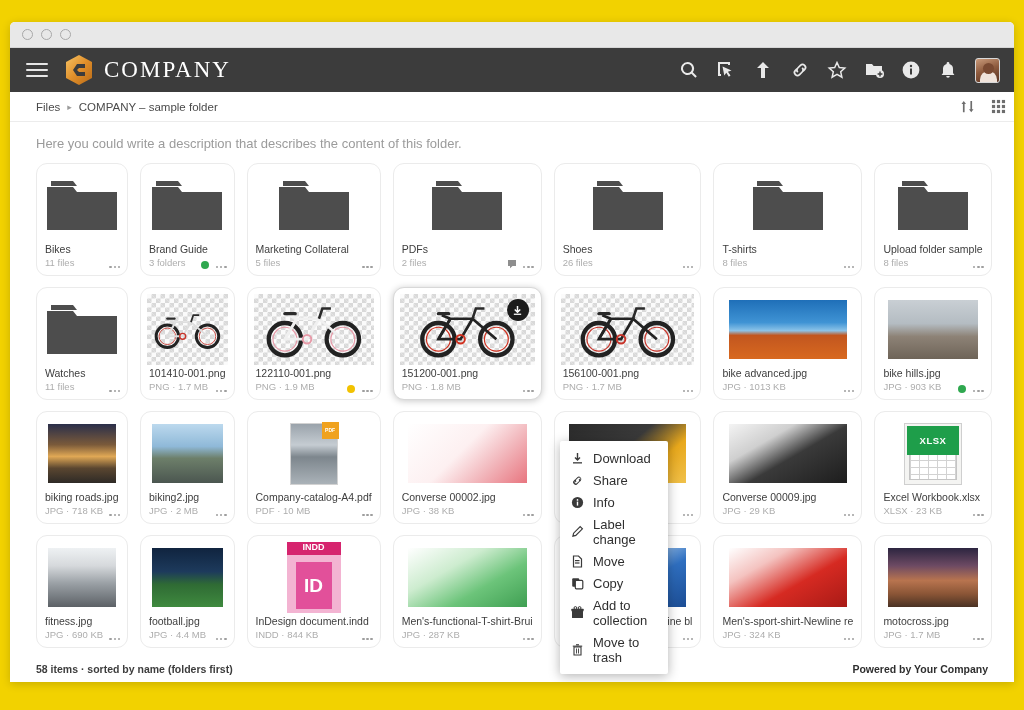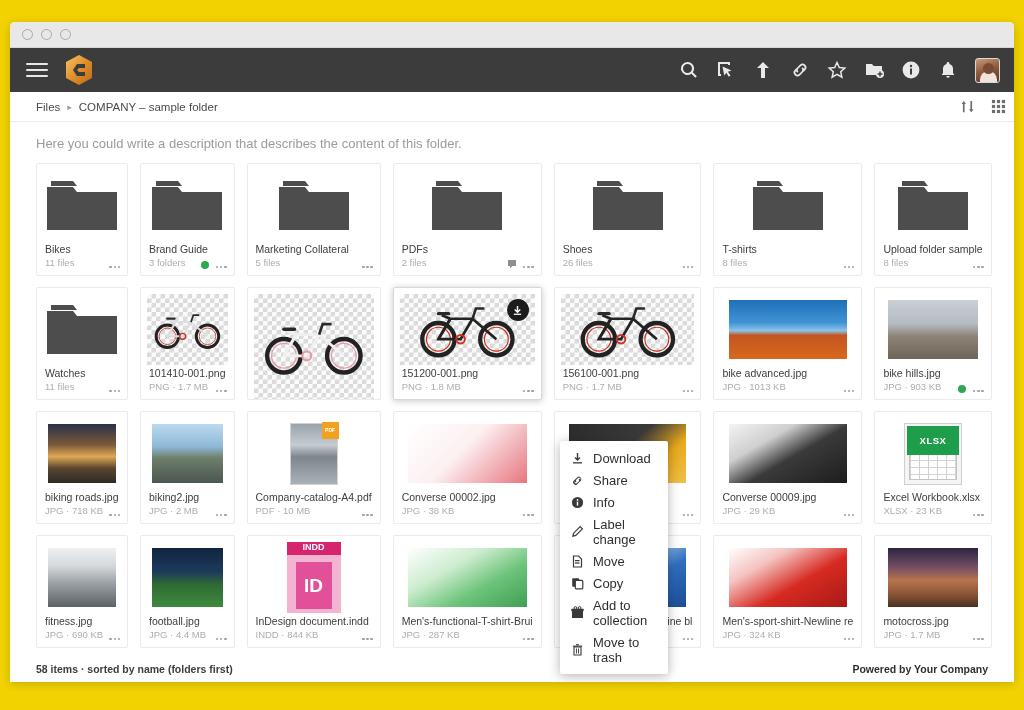--- a/index.html
+++ b/index.html
@@ -79,21 +79,21 @@
     padding: 14px 26px 12px; font-size: 13px; color: #9b9b9b;
   }
   
   #grid {
     padding: 0 26px; display: grid;
     grid-template-columns: repeat(7, 1fr);
     gap: 11px 12px;
     position: relative;
   }
   .tile {
-    background: #fff; border: 1px solid #ebebeb; border-radius: 2px;
+    background: #fff; border: 1px solid #ebebeb; border-radius: 11px;
     height: 113px; position: relative; cursor: pointer;
     display: flex; flex-direction: column;
   }
   .tile.sel {
     border-color: #d8d8d8;
     box-shadow: 0 1px 7px rgba(0,0,0,.22);
     z-index: 3;
   }
   .thumb {
     flex: 1; position: relative; overflow: hidden;
@@ -181,20 +181,21 @@
           <linearGradient id="lg" x1="0" y1="0" x2="1" y2="1">
             <stop offset="0" stop-color="#f7c364"></stop>
               <stop offset="0.5" stop-color="#e08f2a"></stop>
             <stop offset="1" stop-color="#b96a17"></stop>
           </linearGradient>
         </defs>
         <path d="M13 0 L26 7 L26 23 L13 30 L0 23 L0 7 Z" fill="url(#lg)"></path>
         <path d="M19 9 L11 9 L7 15 L11 21 L19 21 L19 17 L13 17 L11 15 L13 13 L19 13 Z" fill="#3c3c3c"></path>
       </svg>
     </div>
+    <div id="brand">COMPANY</div>
 
     <div id="appbar-tools">
       <span class="tb-ico">
         <svg viewBox="0 0 20 20">
             <path d="M8.5 2a6.5 6.5 0 1 0 3.9 11.7l4 4 1.4-1.4-4-4A6.5 6.5 0 0 0 8.5 2zm0 2a4.5 4.5 0 1 1 0 9 4.5 4.5 0 0 1 0-9z"></path>
           </svg>
       </span>
       <span class="tb-ico">
         <svg viewBox="0 0 20 20">
             <path d="M2 2h12v3h-2V4H4v10h1v2H2V2z"></path>
@@ -465,20 +466,30 @@
             <circle cx="26" cy="46" r="14" fill="none" stroke="#e79aa8" stroke-width="1.4"></circle>
             <circle cx="94" cy="46" r="19" fill="none" stroke="#222" stroke-width="5"></circle>
             <circle cx="94" cy="46" r="14" fill="none" stroke="#e79aa8" stroke-width="1.4"></circle>
             <path d="M26 46 L52 46 L66 22 L40 22 Z M52 46 L66 22 M66 22 L94 46 M40 22 L30 18" fill="none" stroke="#f0f0f0" stroke-width="3.2"></path>
             <path d="M26 46 L40 22" fill="none" stroke="#f0f0f0" stroke-width="3"></path>
             <rect x="24" y="14" width="16" height="4" rx="2" fill="#2a2a2a"></rect>
             <path d="M66 22 L70 10 L80 10" fill="none" stroke="#2a2a2a" stroke-width="3"></path>
             <circle cx="52" cy="46" r="5" fill="none" stroke="#e79aa8" stroke-width="2.4"></circle>
           </svg>
         </div>
+        <div class="meta">
+          <div class="fname">122110-001.png</div>
+          <div class="fsub">PNG · 1.9 MB</div>
+          <span class="statusdot" style="background: rgb(242, 194, 0);"></span>
+          <span class="kebab">
+            <i></i>
+            <i></i>
+            <i></i>
+          </span>
+        </div>
       </div>
       <div class="tile sel">
         <div class="thumb">
           <div class="checker"></div>
           <svg viewBox="0 0 120 70" style="width:88%;height:84%;position:relative;z-index:2">
             <circle cx="26" cy="46" r="19" fill="none" stroke="#222" stroke-width="5"></circle>
             <circle cx="26" cy="46" r="14" fill="none" stroke="#d0301f" stroke-width="1.4"></circle>
             <circle cx="94" cy="46" r="19" fill="none" stroke="#222" stroke-width="5"></circle>
             <circle cx="94" cy="46" r="14" fill="none" stroke="#d0301f" stroke-width="1.4"></circle>
             <path d="M26 46 L52 46 L66 22 L40 22 Z M52 46 L66 22 M66 22 L94 46 M40 22 L30 18" fill="none" stroke="#232323" stroke-width="3.2"></path>

